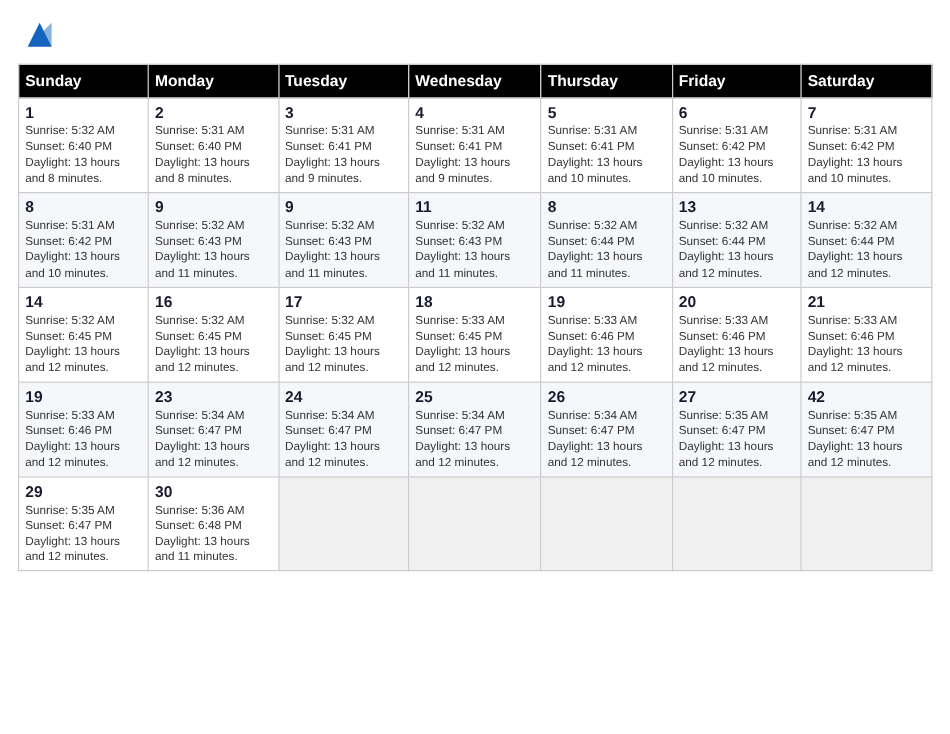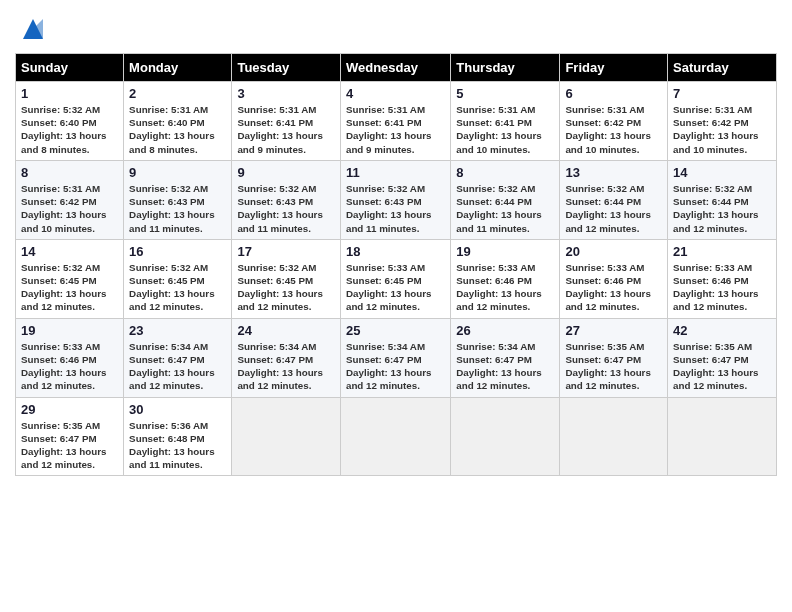--- a/index.html
+++ b/index.html
@@ -88,21 +88,20 @@
       font-size: 13px;
       font-weight: bold;
       color: #1a1a2e;
       display: block;
       margin-bottom: 2px;
     }
     .day-info {
       color: #333;
       font-size: 9.8px;
       line-height: 1.35;
-      font-weight: bold;
     }
     .empty-cell {
       background: #f0f0f0 !important;
     }
     .last-row td {
       height: 68px;
     }
   </style>
 </head>
 <body>

